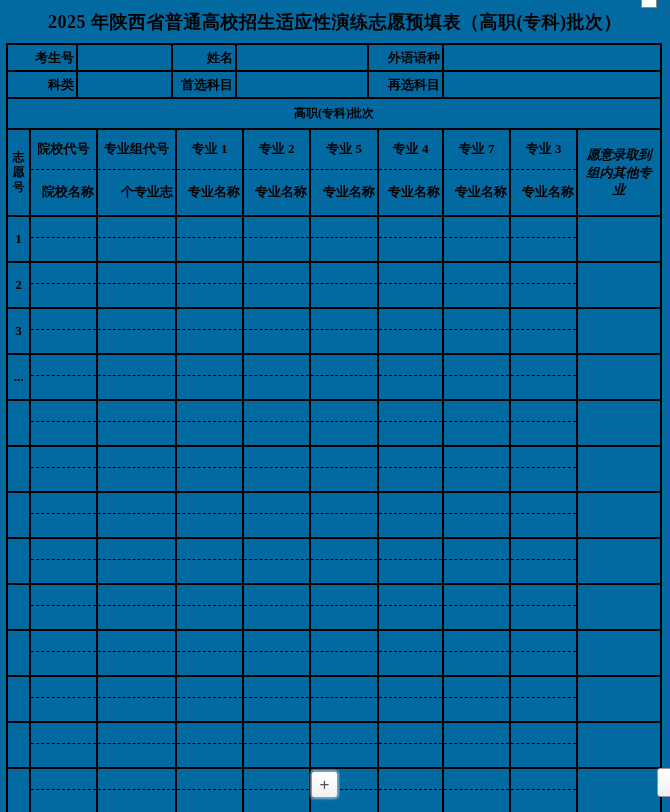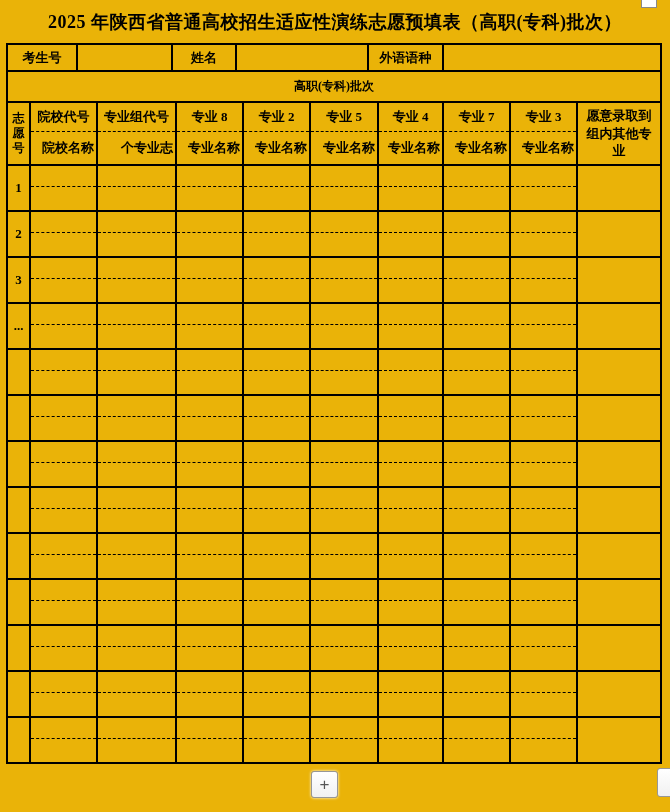--- a/index.html
+++ b/index.html
@@ -1,32 +1,32 @@
 <!DOCTYPE html>
 <html><head>
 <meta charset="utf-8">
 <style>
   html,body{margin:0;padding:0;background:#fff;}
-  .page{position:relative;width:670px;height:812px;background:#eab308;overflow:hidden;
+  .page{position:relative;width:670px;height:812px;background:#0369a1;overflow:hidden;
         font-family:"Liberation Serif","DejaVu Serif",serif;font-weight:bold;color:#000;}
   .title{width:670px;text-align:center;font-size:18px;padding-top:10px;height:33px;
          letter-spacing:0.5px;white-space:nowrap;}
   table{border-collapse:collapse;table-layout:fixed;margin-left:6px;width:654px;}
   td{border:2px solid #000;padding:0 2px;text-align:center;font-size:13px;
      overflow:hidden;vertical-align:middle;}
   
-  .info-table td{height:25px;}
+  .info-table td{height:25px;text-align:right;}
   .main-table{margin-top:-2px;}
   
   .band td{font-size:12px;height:11px;padding:8px;line-height:13px;}
   
   .hdr-top td{height:24px;}
   .hdr-bot td{height:28px;text-align:right;}
   .volno-h{font-size:12px;line-height:1.25;padding:8px 1px;word-break:break-all;}
-  .last-head{font-size:13px;line-height:1.35;padding:4px 7px;word-break:break-all;}
+  .last-head{font-size:13px;line-height:1.35;padding:16px 7px;word-break:break-all;font-style:italic;}
   .dash-bot{border-bottom:1px dashed #000;}
   .dash-top{border-top:1px dashed #000;}
   
   .sub-top td{height:20px;}
   .sub-bot td{height:23px;}
   .vol-cell{font-size:13px;padding:0;}
   
   .footer{position:relative;margin:6px 0 0 5px;width:660px;font-size:13px;
           line-height:20px;text-align:left;}
   .btn-gap{display:inline-block;width:26px;}
@@ -60,20 +60,28 @@
         <col style="width:75px">
         <col style="width:218px">
     </colgroup>
     <tbody>
         <tr>
       <td>考生号</td>
       <td></td>
       <td>姓名</td>
       <td></td>
       <td>外语语种</td>
+      <td></td>
+    </tr>
+    <tr>
+      <td>科类</td>
+      <td></td>
+      <td>首选科目</td>
+      <td></td>
+      <td>再选科目</td>
       <td></td>
     </tr>
   </tbody>
     </table>
 
   <table class="main-table">
     <colgroup>
       <col style="width:23px">
         <col style="width:67px">
         <col style="width:79px">
@@ -86,21 +94,21 @@
       <col style="width:84px">
     </colgroup>
     <thead>
       <tr class="band">
         <td colspan="10">高职(专科)批次</td>
       </tr>
       <tr class="hdr-top">
         <td rowspan="2" class="volno-h">志愿号</td>
         <td class="dash-bot">院校代号</td>
         <td class="dash-bot">专业组代号</td>
-        <td class="dash-bot">专业 8</td>
+        <td class="dash-bot">专业 1</td>
         <td class="dash-bot">专业 2</td>
         <td class="dash-bot">专业 5</td>
         <td class="dash-bot">专业 4</td>
         <td class="dash-bot">专业 7</td>
         <td class="dash-bot">专业 3</td>
         <td rowspan="2" class="last-head">愿意录取到组内其他专业</td>
       </tr>
       <tr class="hdr-bot">
         <td class="dash-top">院校名称</td>
         <td class="dash-top">个专业志</td>

